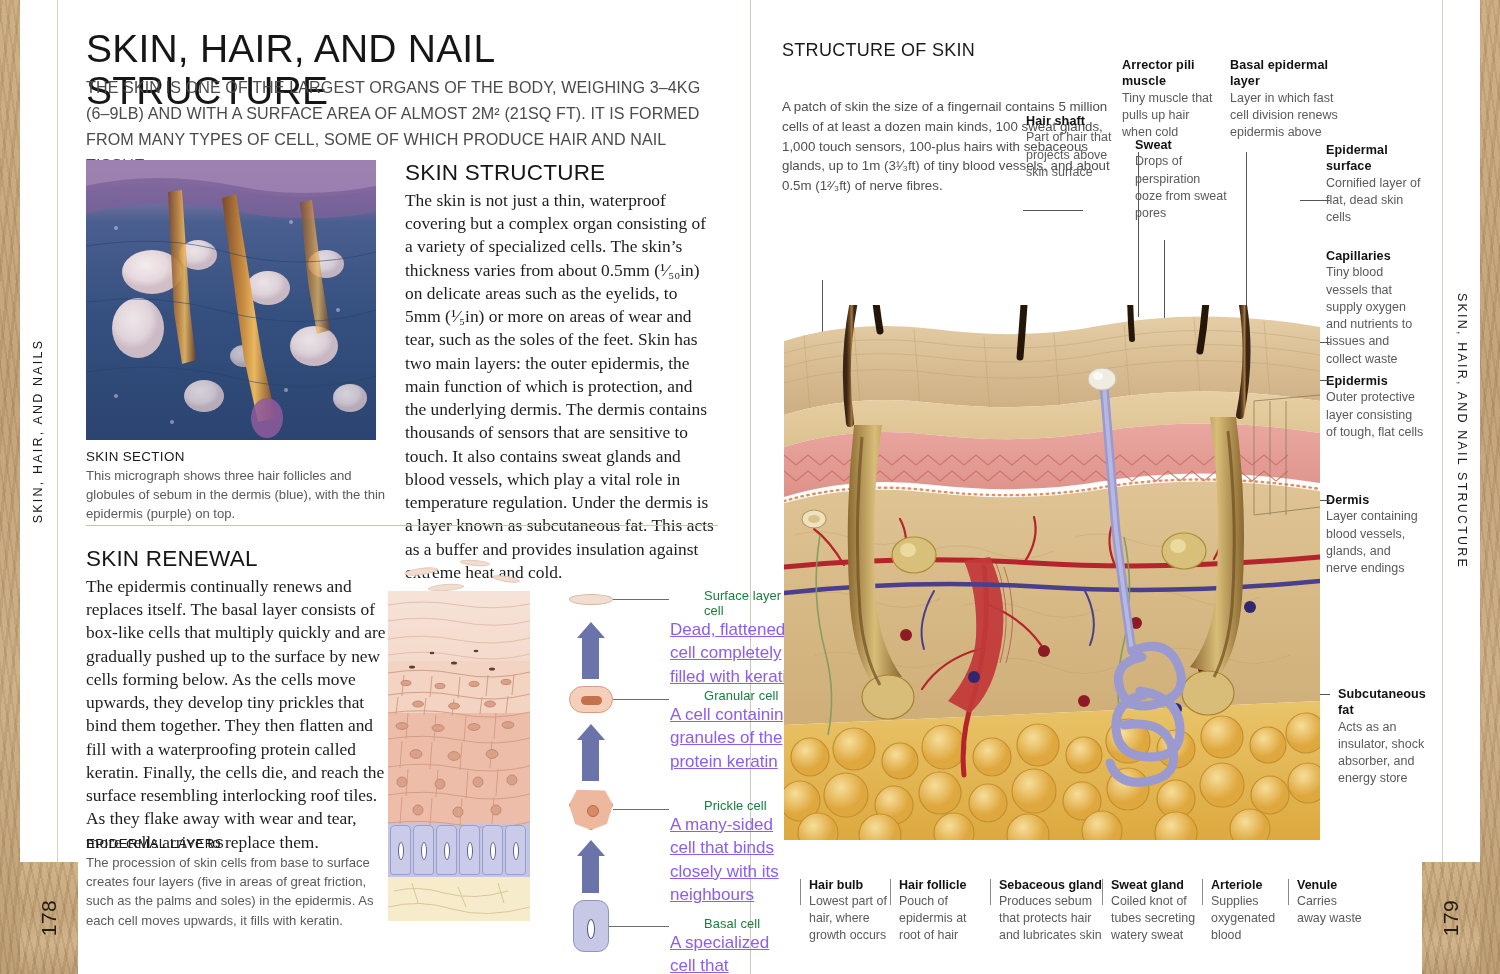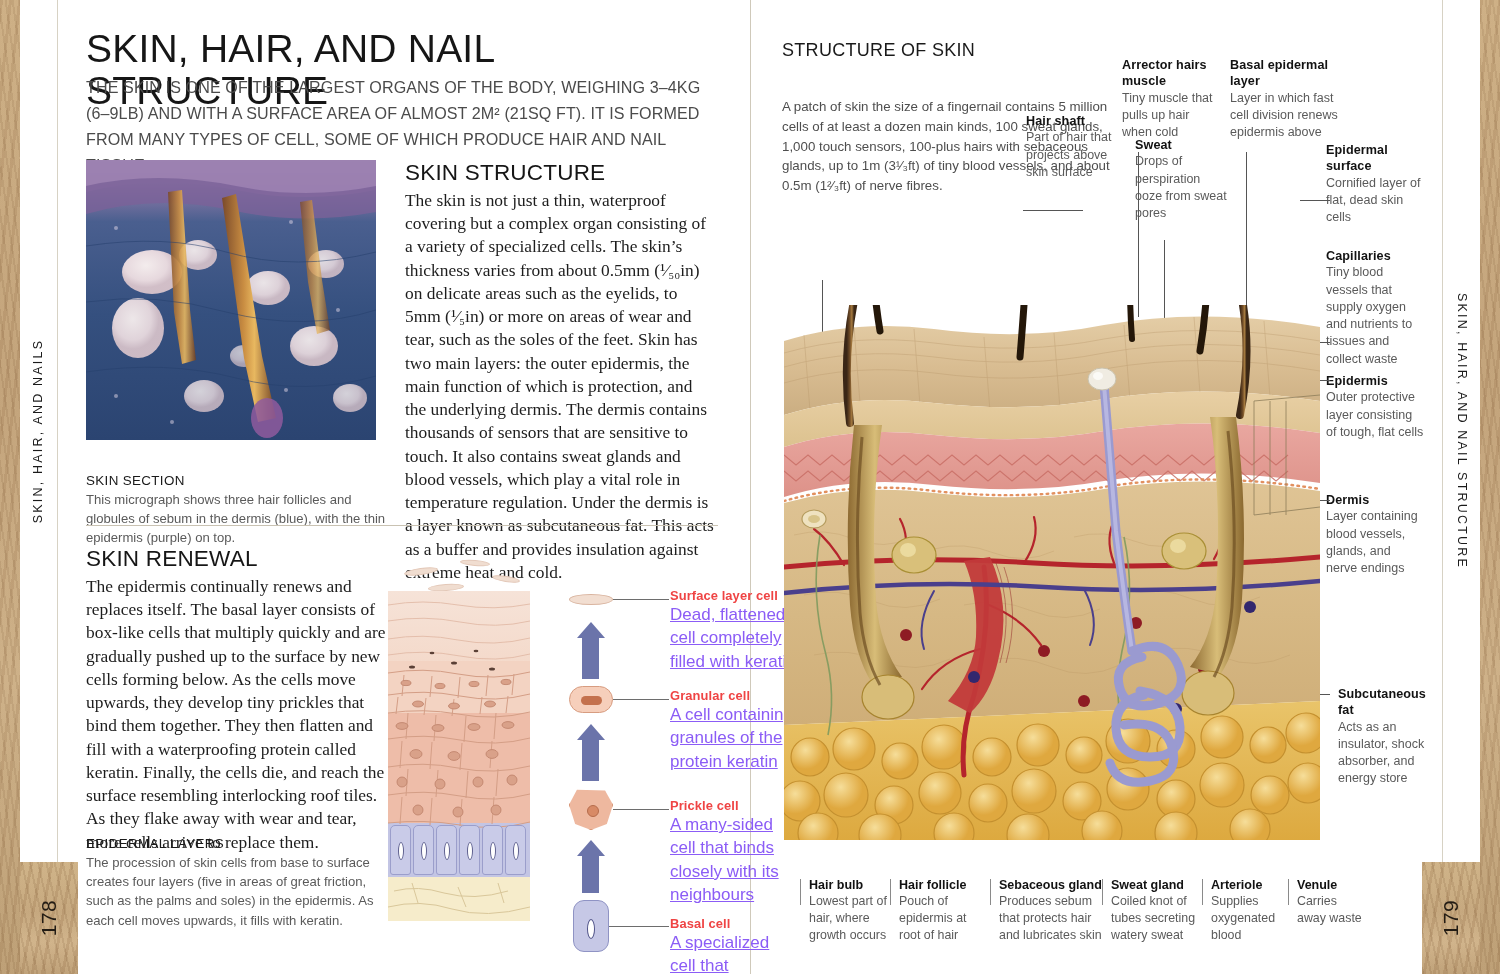--- a/index.html
+++ b/index.html
@@ -84,21 +84,21 @@
   .title-wrap { position: absolute; left: 28px; top: 28px; width: 632px; }
   .intro-wrap { position: absolute; left: 28px; top: 74px; width: 625px; }
 
   .micrograph {
     position: absolute; left: 28px; top: 160px; width: 290px; height: 280px;
     overflow: hidden;
     background: #2a3b5c;
   }
 
   .skin-structure-col { position: absolute; left: 347px; top: 160px; width: 312px; }
-  .skin-section-cap  { position: absolute; left: 28px; top: 449px; width: 300px; margin-top: 24px; }
+  .skin-section-cap  { position: absolute; left: 28px; top: 449px; width: 300px; }
   .left-rule { position: absolute; left: 28px; top: 525px; width: 632px; }
 
   .skin-renewal { position: absolute; left: 28px; top: 546px; width: 300px; }
   .epidermal-cap { position: absolute; left: 28px; top: 836px; width: 305px; }
 
   
   .epi-diagram { position: absolute; left: 330px; top: 566px; width: 155px; height: 355px; }
   .epi-stack { position: absolute; left: 0; top: 25px; width: 142px; height: 330px; overflow: hidden; }
   .layer { position: absolute; left: 0; width: 142px; }
   .l-flat   { top: 0;   height: 70px;
@@ -158,21 +158,21 @@
     border-radius: 11px;
   }
   .ci-basal-n {
     position: absolute; left: 13px; top: 18px; width: 8px; height: 20px;
     border: 1.5px solid #4e5187; border-radius: 50%; background: #fff;
   }
   .leader { position: absolute; background: #6d6d6d; height: 1px; }
 
   .cell-labels { position: absolute; left: 612px; top: 566px; width: 128px; }
   .cl-item { position: absolute; width: 128px; }
-  .cl-title { font-size: 12.9px; font-weight: bold; color: #ef4444; letter-spacing: .1px; }
+  .cl-title { font-size: 12.9px; font-weight: normal; color: #15803d; letter-spacing: .1px; margin-left: 34px; }
   .cl-desc  { font-size: 17px; line-height: 1.38; color: #8b5cf6; text-decoration: underline; }
 
   
   .right-page { position: absolute; left: 760px; top: 0; width: 700px; height: 974px; }
   .rp-intro { position: absolute; left: 22px; top: 40px; width: 340px; }
   .rp-intro-title { font-size: 18px; color: #1a1a1a; letter-spacing: .3px; margin-bottom: 1px; }
   .rp-intro-body { font-size: 13.3px; line-height: 1.49; color: #4e4e4e; margin-top: 36px; }
 
   .lbl { position: absolute; }
   .lbl-t { font-size: 12.6px; font-weight: bold; color: #121212; line-height: 1.3; letter-spacing: .1px; }
@@ -464,21 +464,21 @@
       <div class="rp-intro-body">A patch of skin the size of a fingernail contains 5 million cells of at least a dozen main kinds, 100 sweat glands, 1,000 touch sensors, 100-plus hairs with sebaceous glands, up to 1m (3¹⁄₃ft) of tiny blood vessels, and about 0.5m (1²⁄₃ft) of nerve fibres.</div>
     </div>
 
 
     <div class="lbl" style="left:266px; top:113px; width:86px">
       <div class="lbl-t">Hair shaft</div>
       <div class="lbl-d">Part of hair that projects above skin surface</div>
     </div>
 
     <div class="lbl" style="left:362px; top:57px; width:100px">
-      <div class="lbl-t">Arrector hairs muscle</div>
+      <div class="lbl-t">Arrector pili muscle</div>
       <div class="lbl-d">Tiny muscle that pulls up hair when cold</div>
     </div>
 
     <div class="lbl" style="left:375px; top:137px; width:92px">
       <div class="lbl-t">Sweat</div>
       <div class="lbl-d">Drops of perspiration ooze from sweat pores</div>
     </div>
 
     <div class="lbl" style="left:470px; top:57px; width:112px">
       <div class="lbl-t">Basal epidermal layer</div>

